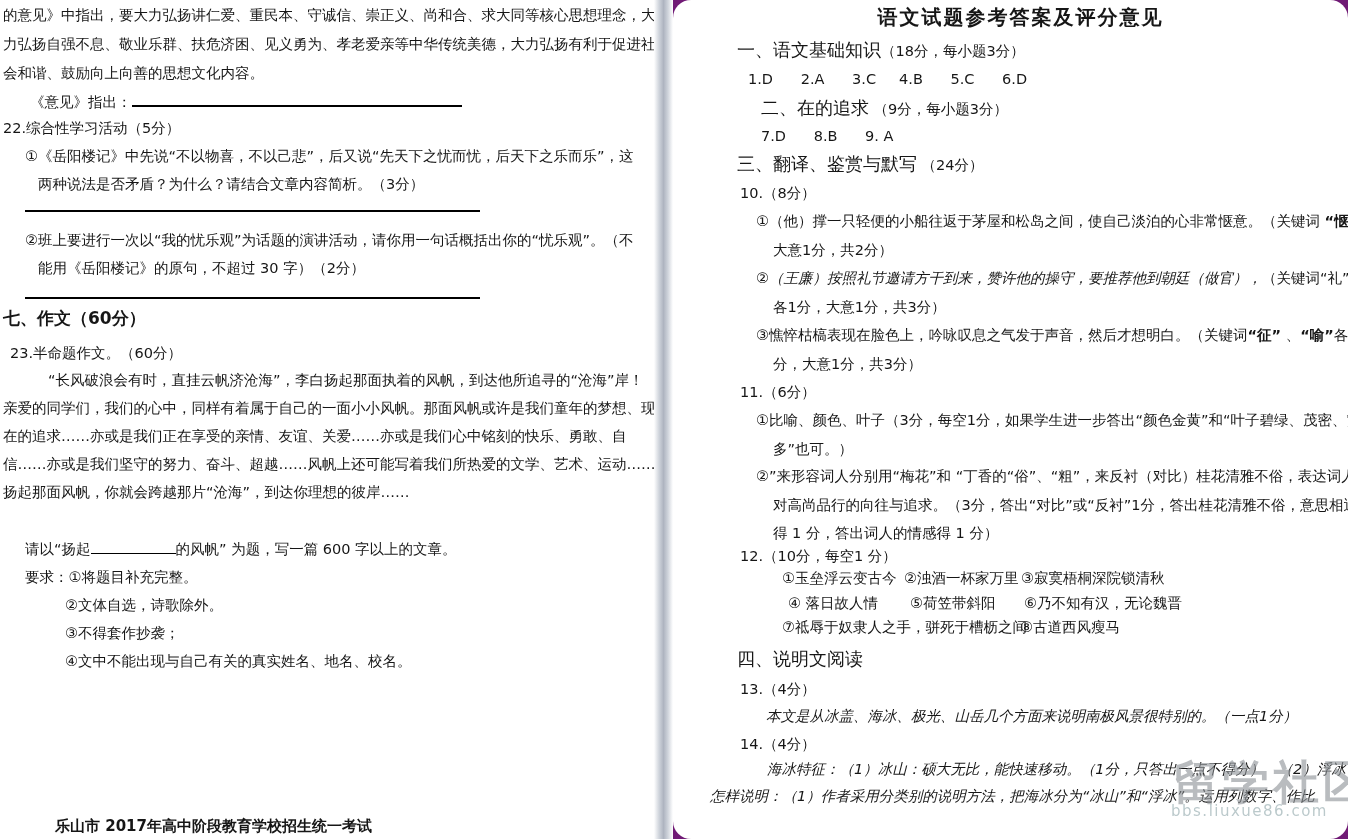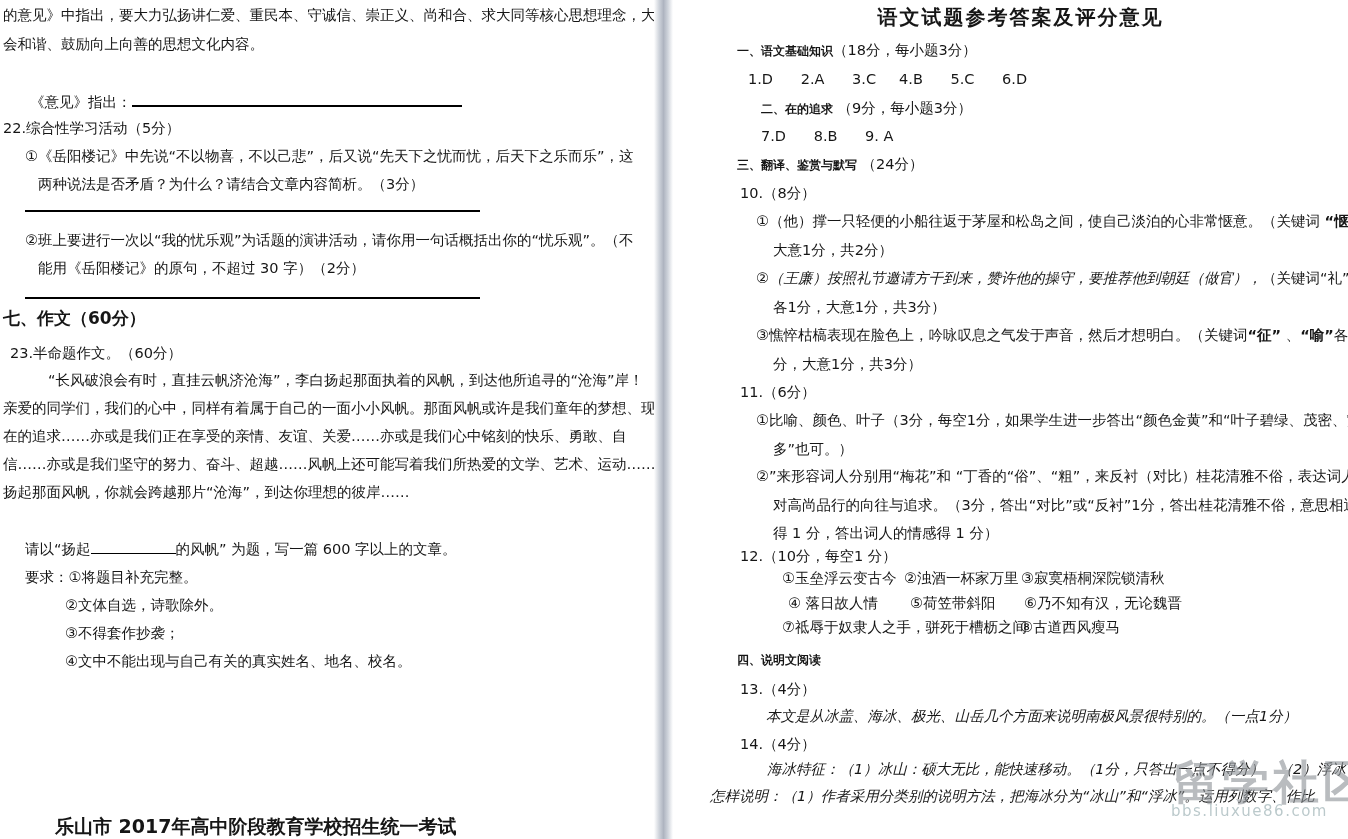--- a/index.html
+++ b/index.html
@@ -2,21 +2,21 @@
 <html><head>
 <meta charset="utf-8">
 <style>
   html,body{margin:0;padding:0;}
   #stage{position:relative;width:1348px;height:839px;overflow:hidden;background:#701a75;
          font-family:"DejaVu Sans","Liberation Sans",sans-serif;color:#161616;font-size:14.5px;}
   .page{position:absolute;top:0;height:839px;background:#ffffff;}
   #pageL{left:0;width:656px;}
   #gutter{position:absolute;top:0;height:839px;left:654px;width:19px;
           background:linear-gradient(90deg,#ffffff 0%,#cdd2da 28%,#aeb4c0 50%,#cdd2da 72%,#ffffff 100%);}
-  #pageR{left:673px;width:675px;}
+  #pageR{left:673px;width:675px;border-radius:18px;}
   .abs{position:absolute;}
   .ln{line-height:28.5px;white-space:pre;}
   .b{font-weight:bold;}
   .i{font-style:italic;}
   .italic .ln{font-style:italic;}
   
   .hang13{padding-left:13px;} .hang13 .ln:first-child{text-indent:-13px;}
   .hang17{padding-left:17px;} .hang17 .ln:first-child{text-indent:-17px;}
   .ind45 .ln:first-child{text-indent:45px;}
   
@@ -29,25 +29,25 @@
   .ansline{position:absolute;height:2px;background:#000;}
   #ansline1{left:25px;top:210px;width:455px;}
   #ansline2{left:25px;top:297px;width:455px;}
   .l-q22s2{left:25px;top:226px;width:600px;} .l-q22s2 .ln{line-height:28px;}
   .l-sec7{left:3px;top:303px;font-weight:bold;font-size:17px;line-height:30px;}
   .l-q23{left:10px;top:339px;}
   .l-essay{left:3px;top:366px;width:640px;} .l-essay .ln{line-height:28px;}
   .l-prompt{left:25px;top:535px;line-height:28.5px;white-space:pre;}
   .l-req1{left:25px;top:563px;}
   .l-reqs{left:65px;top:591px;} .l-reqs .ln{line-height:28px;}
-  .l-footer{left:55px;top:812px;font-weight:bold;font-size:19px;line-height:28px;white-space:pre;}
+  .l-footer{left:55px;top:812px;font-weight:bold;font-size:15px;line-height:28px;white-space:pre;}
   
   .r-title{left:20px;right:0;top:2px;text-align:center;font-weight:bold;font-size:20px;line-height:30px;letter-spacing:2px;}
   .sec-head{white-space:pre;line-height:28.5px;}
-  .sec-head .hd{font-weight:bold;font-size:12px;}
+  .sec-head .hd{font-weight:normal;font-size:18px;}
   .r-s1h{left:64px;top:36px;}  .r-s1a{left:75px;top:65px;text-align:right;}
   .r-s2h{left:88px;top:94px;}  .r-s2a{left:75px;top:122px;margin-left:13px;}
   .r-s3h{left:64px;top:150px;}
   .qlabel{white-space:pre;line-height:28.5px;}
   .r-q10{left:67px;top:179px;}
   .r-q10i1{left:83px;top:207px;width:592px;}
   .r-q10i2{left:83px;top:264px;width:592px;}
   .r-q10i3{left:83px;top:321px;width:592px;}
   .r-q11{left:67px;top:378px;}
   .r-q11i1{left:83px;top:406px;width:592px;}
@@ -71,20 +71,21 @@
   .wm-url{left:498px;top:802px;font-size:15px;letter-spacing:1.5px;color:#9fb3b6;opacity:.7;white-space:pre;}
 </style>
 </head>
 <body>
 
 <div id="stage">
 
   <div class="page" id="pageL">
     <div class="abs l-intro">
         <div class="ln"><span>的意见》中指出，要大力弘扬讲仁爱、重民本、守诚信、崇正义、尚和合、求大同等核心思想理念，大</span></div>
+        <div class="ln"><span>力弘扬自强不息、敬业乐群、扶危济困、见义勇为、孝老爱亲等中华传统美德，大力弘扬有利于促进社</span></div>
         <div class="ln"><span>会和谐、鼓励向上向善的思想文化内容。</span></div>
       </div>
 
     <div class="abs l-yijian ln"><span>《意见》指出：</span><span class="blank-long"></span></div>
 
     <div class="abs l-q22 ln">22.综合性学习活动（5分）</div>
 
     <div class="abs l-q22s1 hang13">
         <div class="ln"><span>①《岳阳楼记》中先说“不以物喜，不以己悲”，后又说“先天下之忧而忧，后天下之乐而乐”，这</span></div>
         <div class="ln"><span>两种说法是否矛盾？为什么？请结合文章内容简析。（3分）</span></div>

